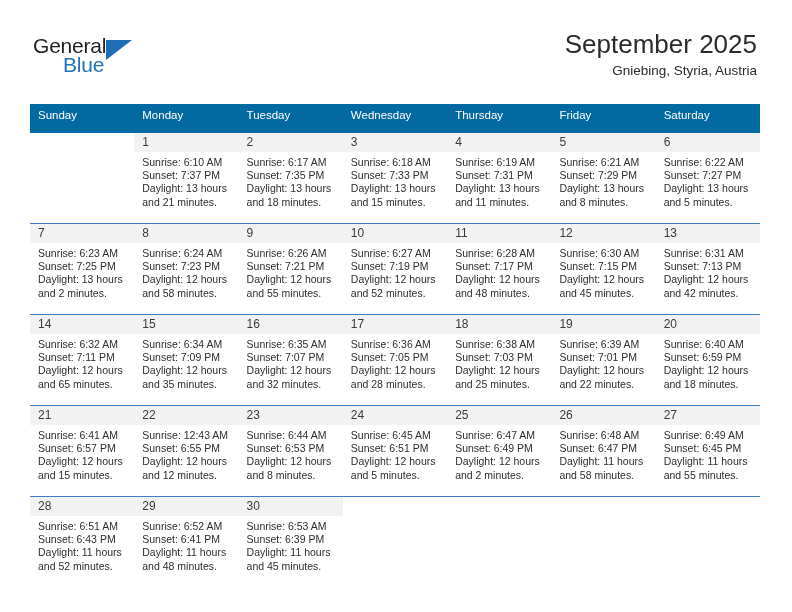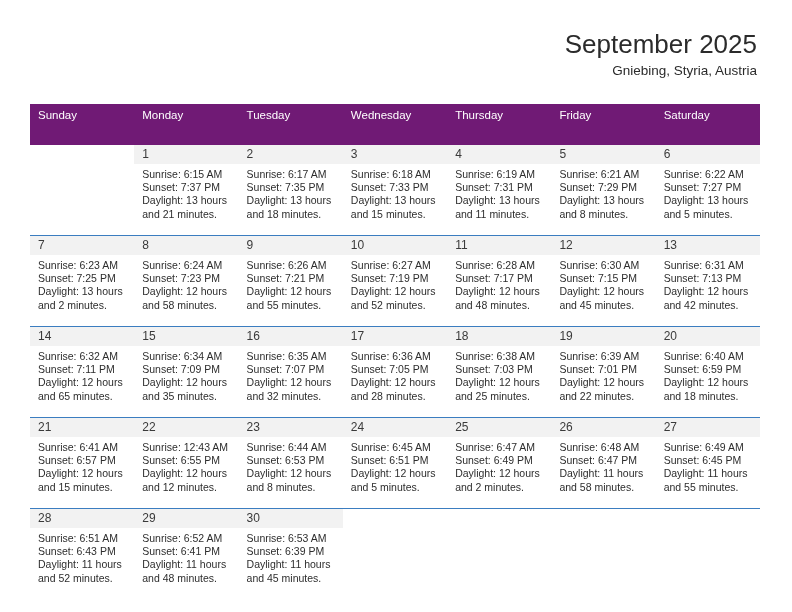--- a/index.html
+++ b/index.html
@@ -88,26 +88,26 @@
   
   .calendar {
     position: absolute;
     left: 30px;
     top: 104px;
     width: 730px;
     border-collapse: collapse;
     table-layout: fixed;
   }
   .calendar th {
-    background: #701a75;
+    background: #0369a1;
     color: #ffffff;
     font-size: 11.5px;
     font-weight: normal;
     text-align: left;
-    padding: 5px 0 24px 8px;
+    padding: 5px 0 12px 8px;
     height: 11px;
     border: none;
   }
   .calendar td {
     vertical-align: top;
     padding: 0;
     border: none;
     border-top: 1px solid #3b7dc0;
     width: 104.28px;
     height: 90px;
@@ -145,20 +145,25 @@
     white-space: nowrap;
   }
 </style>
 </head>
 <body>
 
 <div class="page">
 
   <div class="header">
 
+    <div class="logo">
+      <span class="logo-general">General</span>
+      <span class="logo-triangle"></span>
+      <span class="logo-blue">Blue</span>
+    </div>
 
     <div class="title-block">
       <div class="cal-title">September 2025</div>
       <div class="cal-subtitle">Gniebing, Styria, Austria</div>
     </div>
 
   </div>
 
   <table class="calendar">
     <thead>
@@ -182,21 +187,21 @@
                 <div></div>
                 <div></div>
                 <div></div>
               </div>
             </div>
           </td>
           <td>
             <div class="cell-inner">
               <div class="daynum-band">1</div>
               <div class="details">
-                <div>Sunrise: 6:15 AM</div>
+                <div>Sunrise: 6:10 AM</div>
                 <div>Sunset: 7:37 PM</div>
                 <div>Daylight: 13 hours</div>
                 <div>and 21 minutes.</div>
               </div>
             </div>
           </td>
           <td>
             <div class="cell-inner">
               <div class="daynum-band">2</div>
               <div class="details">

